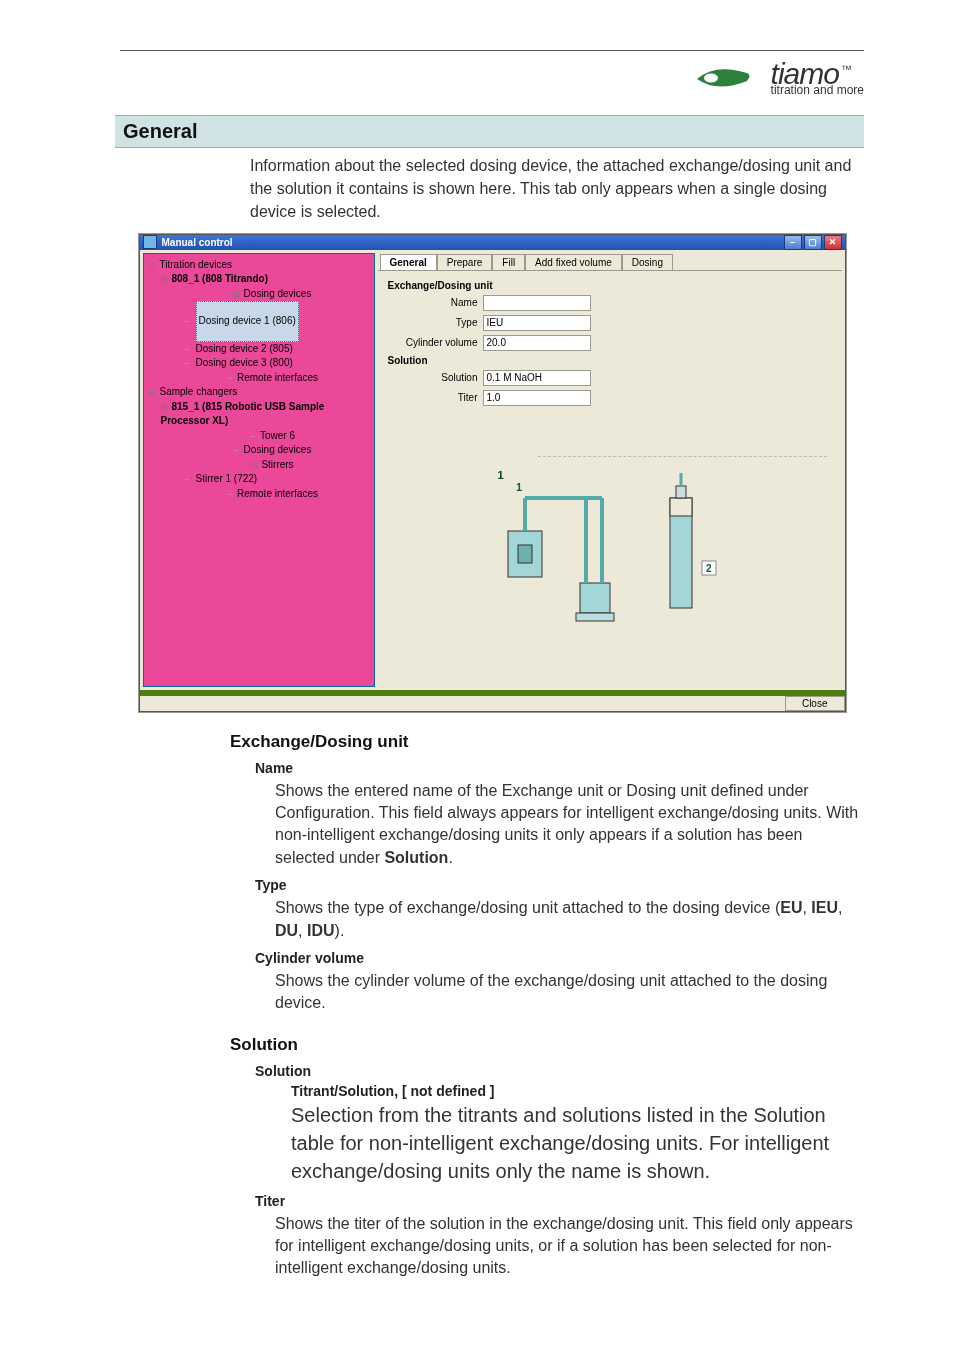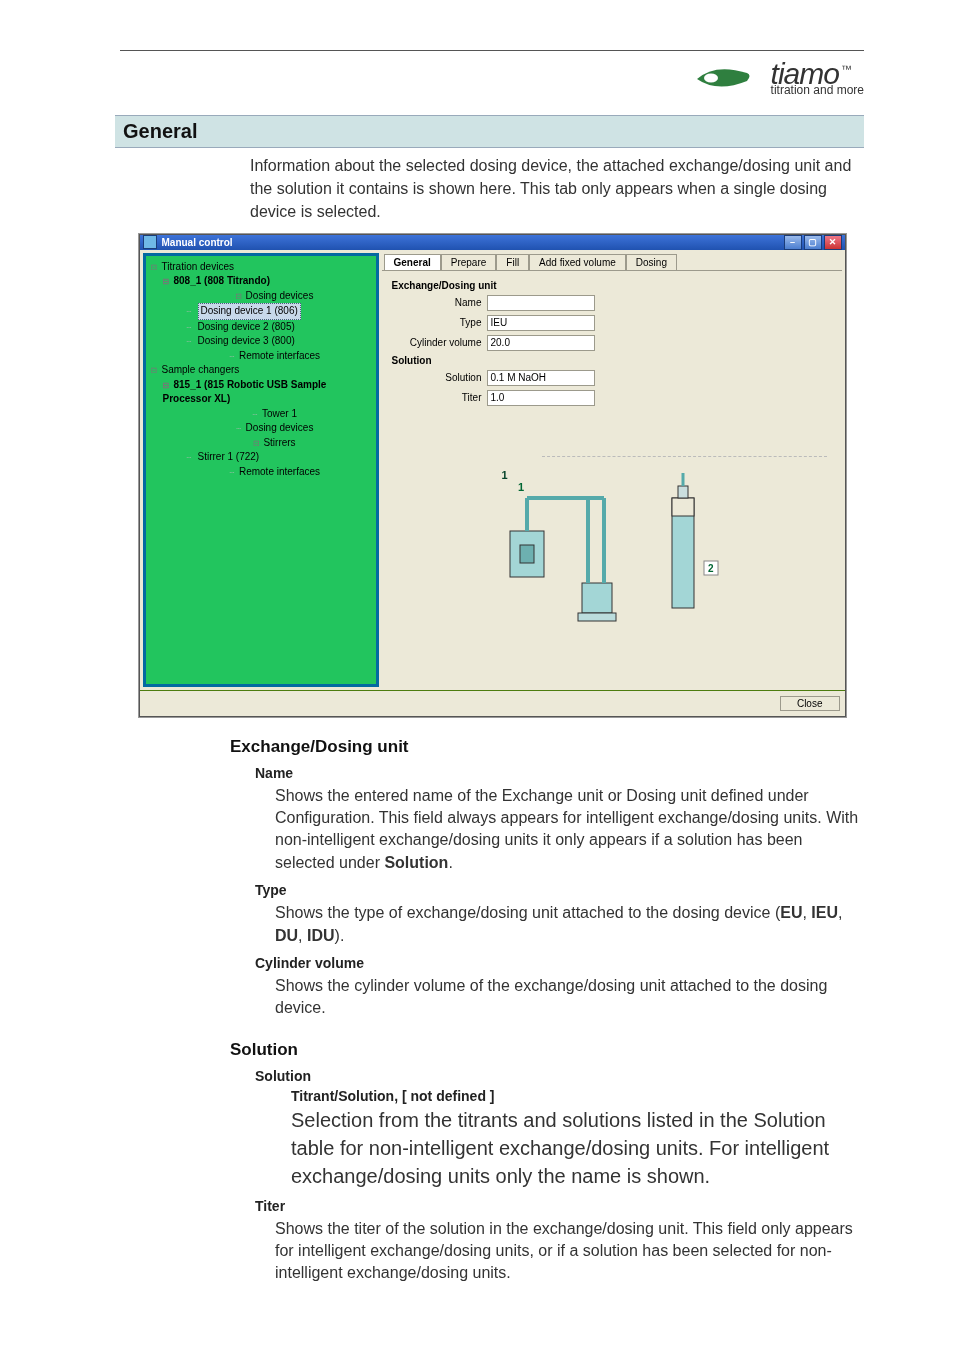--- a/index.html
+++ b/index.html
@@ -90,35 +90,35 @@
     line-height: 1;
   }
   .win .titlebar .ctl.close { background: linear-gradient(#e78,#c33); }
   .win-body {
     background: #ece9d8;
     display: flex;
     height: 440px;
   }
   .tree-panel {
     width: 230px;
-    border:3px solid #0369a1;
-    background:#22c55e;
+    border:1px solid #0369a1;
+    background:#ec4899;
     margin:3px;
     overflow: hidden;
   }
   .tree {
     padding: 4px 2px 4px 5px;
     font-size: 10px;
     line-height: 1.45;
     color: #000;
   }
   .tree .indent1 { padding-left: 12px; font-weight: bold;}
   .tree .indent2 { padding-left: 24px; text-align: center;}
   .tree .indent3 { padding-left: 36px;}
-  .tree .sel { background: #c7d8ea; border:1px dotted #46607a; padding:0 2px; display:inline-block;}
+  .tree .sel { background: #c7d8ea; border:1px dotted #46607a; padding:12px 2px; display:inline-block;}
   .tree .node::before {
     content: "⊟"; color:#777; font-size:8px; margin-right:3px; display:inline-block; width:8px;
   }
   .tree .leaf::before {
     content: "┄"; color:#bbb; font-size:8px; margin-right:3px; display:inline-block; width:8px;
   }
   .main-panel {
     flex: 1;
     margin: 3px 3px 3px 0;
     display:flex;
@@ -149,22 +149,22 @@
   .group-title { font-weight: bold; font-size:10px; margin: 3px 0 4px 0;}
   .field-row { display:flex; align-items:center; margin-bottom:4px;}
   .field-label { width: 90px; text-align:right; padding-right:5px; font-size:10px;}
   .field-val {
     width: 100px; height:14px; border:1px solid #9c9a8c; background:#fff;
     padding:0 3px; font-size:10px; line-height:14px;
   }
   .diagram-divider { border-top:1px dashed #bbb; margin: 50px 5px 0 150px;}
   .diagram { height:180px; position:relative; display:flex; justify-content:center; margin-top:6px;}
   .win-footer {
-    background:#ece9d8; border-top:1px solid #4d7c0f;
-    display:flex; justify-content:flex-end; padding:5px;
+    background:#ece9d8; border-top:6px solid #4d7c0f;
+    display:flex; justify-content:flex-end; 
   }
   .btn {
     background:#ece9d8; border:1px solid #9c9a8c;
     padding: 1px 16px; font-size:10px;
   }
 
   
   .h3 { font-size: 17px; font-weight: bold; margin: 20px 0 6px 110px; color:#111;}
   .dl { margin-left: 135px; }
   .dt { font-weight:bold; font-size: 14px; margin-top: 8px;}
@@ -208,21 +208,21 @@
         <div class="tree">
           <div class="node">Titration devices</div>
           <div class="indent1 node">808_1 (808 Titrando)</div>
           <div class="indent2 node">Dosing devices</div>
           <div class="indent3 leaf"><span class="sel">Dosing device 1 (806)</span></div>
           <div class="indent3 leaf">Dosing device 2 (805)</div>
           <div class="indent3 leaf">Dosing device 3 (800)</div>
           <div class="indent2 leaf">Remote interfaces</div>
           <div class="node">Sample changers</div>
           <div class="indent1 node">815_1 (815 Robotic USB Sample Processor XL)</div>
-          <div class="indent2 leaf">Tower 1</div>
+          <div class="indent2 leaf">Tower 6</div>
           <div class="indent2 leaf">Dosing devices</div>
           <div class="indent2 node">Stirrers</div>
           <div class="indent3 leaf">Stirrer 1 (722)</div>
           <div class="indent2 leaf">Remote interfaces</div>
         </div>
       </div>
       <div class="main-panel">
         <div class="tabs">
           <div class="tab active">General</div>
           <div class="tab">Prepare</div>

